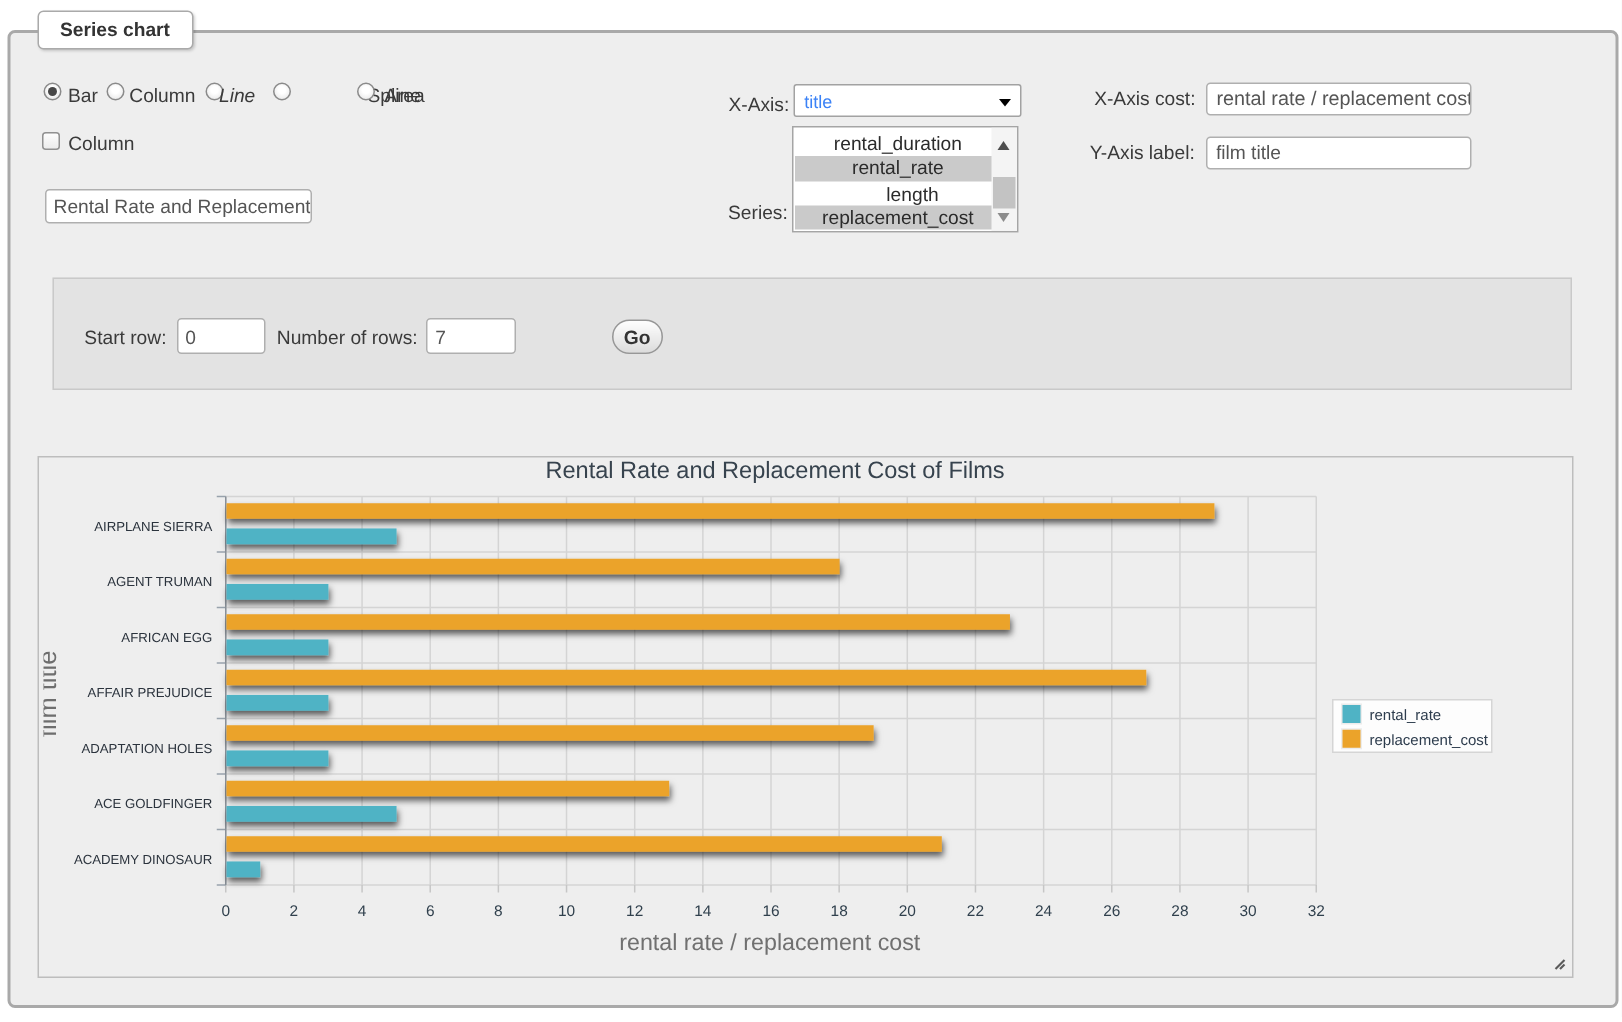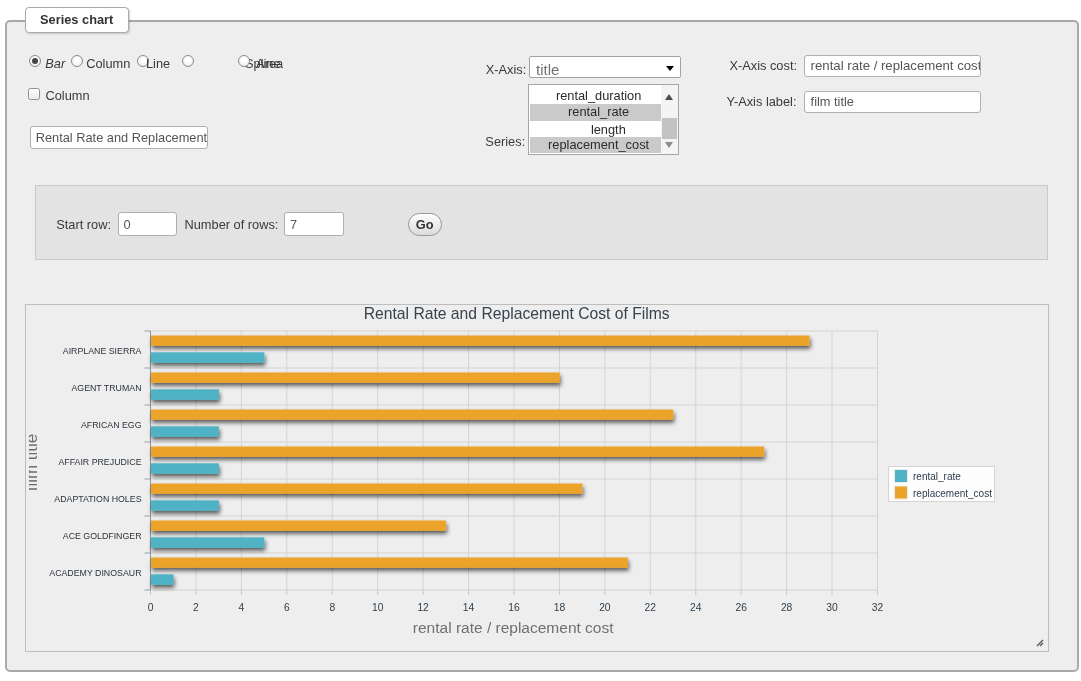--- a/index.html
+++ b/index.html
@@ -5,44 +5,44 @@
 * { margin:0; padding:0; box-sizing:border-box; }
 html,body { width:1081px; height:681px; background:#fff; font-family:"Liberation Sans",sans-serif; }
 #fs { position:absolute; left:5px; top:20px; width:1074px; height:652px; background:#eeeeee; border:2px solid #a9a9a9; border-radius:5px; }
 #legend { position:absolute; left:24.7px; top:7px; width:104px; height:26px; background:#fff; border:1px solid #aaa; border-radius:4px; box-shadow:1px 1px 2px rgba(0,0,0,0.18); font-weight:bold; font-size:12.8px; color:#333; text-align:center; line-height:24px; z-index:5; }
 .lbl { position:absolute; font-size:12.8px; color:#3a3a3a; white-space:nowrap; }
 .radio { position:absolute; width:12px; height:12px; border-radius:50%; border:1px solid #8a8a8a; background:radial-gradient(circle at 50% 40%, #fff 30%, #e2e2e2); }
 .radio.sel::after { content:""; position:absolute; left:2px; top:2px; width:6px; height:6px; border-radius:50%; background:#474747; }
 #cb { position:absolute; left:28.4px; top:88.4px; width:11.3px; height:11.5px; border:1px solid #919191; border-radius:2.5px; background:linear-gradient(#fdfdfd,#ececec); }
 input.tx { position:absolute; border:1px solid #afafaf; border-radius:3px; background:#fff; font-family:"Liberation Sans",sans-serif; font-size:12.8px; color:#555; padding:0 0 0 5px; outline:none; }
 #xsel { position:absolute; left:528.6px; top:56.3px; width:152.5px; height:22px; background:#fff; border:1px solid #a2a2a2; border-radius:2px; }
-#xsel .t { position:absolute; left:6.5px; top:3.5px; font-size:15px; color:#737373; }
+#xsel .t { position:absolute; left:6.5px; top:3.5px; font-size:12px; color:#3b82f6; }
 #xsel .arr { position:absolute; right:6px; top:8.5px; width:0; height:0; border-left:4px solid transparent; border-right:4px solid transparent; border-top:5px solid #000; }
 #mlist { position:absolute; left:527.6px; top:84.3px; width:151.5px; height:70.5px; background:#fff; border:1px solid #a5a5a5; overflow:hidden;text-align:center; }
 #mlist .it { position:absolute; left:1px; width:132.5px; height:16.2px; font-size:12.8px; color:#2b2b2b; padding-left:5.5px; line-height:16.2px; }
 #mlist .it.hl { background:#cacaca; }
 #sbar { position:absolute; right:0; top:0; width:17px; height:68.5px; background:#f4f4f4; }
 #sbar .up { position:absolute; left:4px; top:8.5px; width:0; height:0; border-left:4.5px solid transparent; border-right:4.5px solid transparent; border-bottom:6px solid #4e4e4e; }
 #sbar .dn { position:absolute; left:4px; bottom:6px; width:0; height:0; border-left:4.5px solid transparent; border-right:4.5px solid transparent; border-top:6px solid #8c8c8c; }
 #sbar .th { position:absolute; left:1px; top:33px; width:15px; height:20.5px; background:#c3c3c3; }
 #panel { position:absolute; left:35px; top:185.4px; width:1013px; height:74.6px; background:#e3e3e3; border:1px solid #c9c9c9; }
 #gobtn { position:absolute; left:364px; top:212.6px; width:33.5px; height:23.3px; border:1px solid #979797; border-radius:11.7px; background:linear-gradient(#fefefe,#dcdcdc); font-weight:bold; font-size:12.8px; color:#333; text-align:center; line-height:21.5px;margin-left:44px; }
 #chart { position:absolute; left:24.5px; top:304px; width:1024px; height:347.5px; border:1px solid #bdbdbd; background:#eeeeee; }
 </style>
 </head>
 <body>
 <div id="fs"></div>
 <div id="legend">Series chart</div>
 
 <div class="radio sel" style="left:28.8px; top:55.4px;"></div>
-<div class="lbl" style="left:45.3px; top:56.2px;font-style:italic;">Bar</div>
+<div class="lbl" style="left:45.3px; top:56.2px;">Bar</div>
 <div class="radio" style="left:71px; top:55.4px;"></div>
 <div class="lbl" style="left:86.2px; top:56.2px;">Column</div>
 <div class="radio" style="left:136.8px; top:55.4px;"></div>
-<div class="lbl" style="left:146px; top:56.2px;">Line</div>
+<div class="lbl" style="left:146px; top:56.2px;font-style:italic;">Line</div>
 <div class="radio" style="left:181.6px; top:55.4px;"></div>
 <div class="lbl" style="left:205px; top:56.2px;margin-left:40px;">Spline</div>
 <div class="radio" style="left:238.4px; top:55.4px;"></div>
 <div class="lbl" style="left:256.1px; top:56.2px;">Area</div>
 
 <div id="cb"></div>
 <div class="lbl" style="left:45.5px; top:87.8px;">Column</div>
 
 <input class="tx" style="left: 29.7px; top: 126.3px; width: 178px; height: 22.5px;" value="Rental Rate and Replacement Cost of Films">
 

